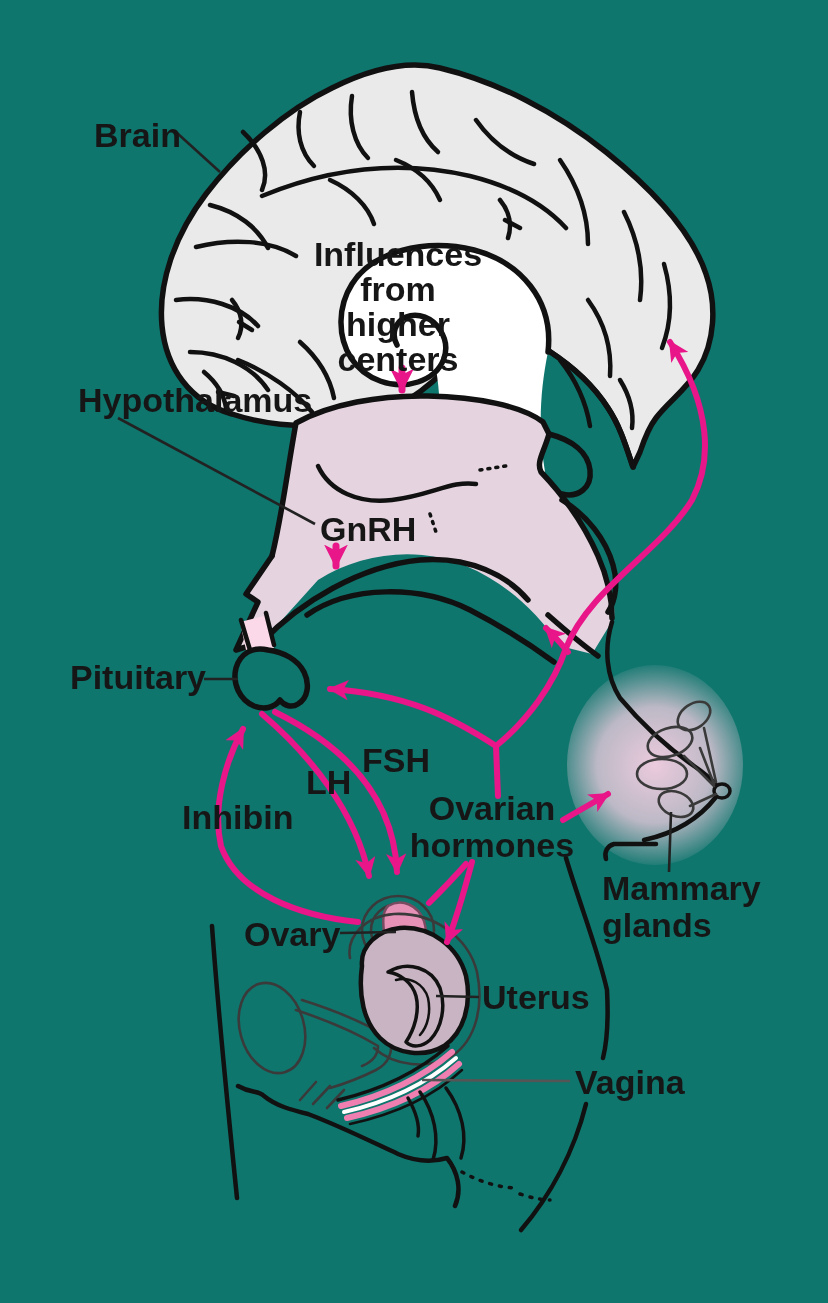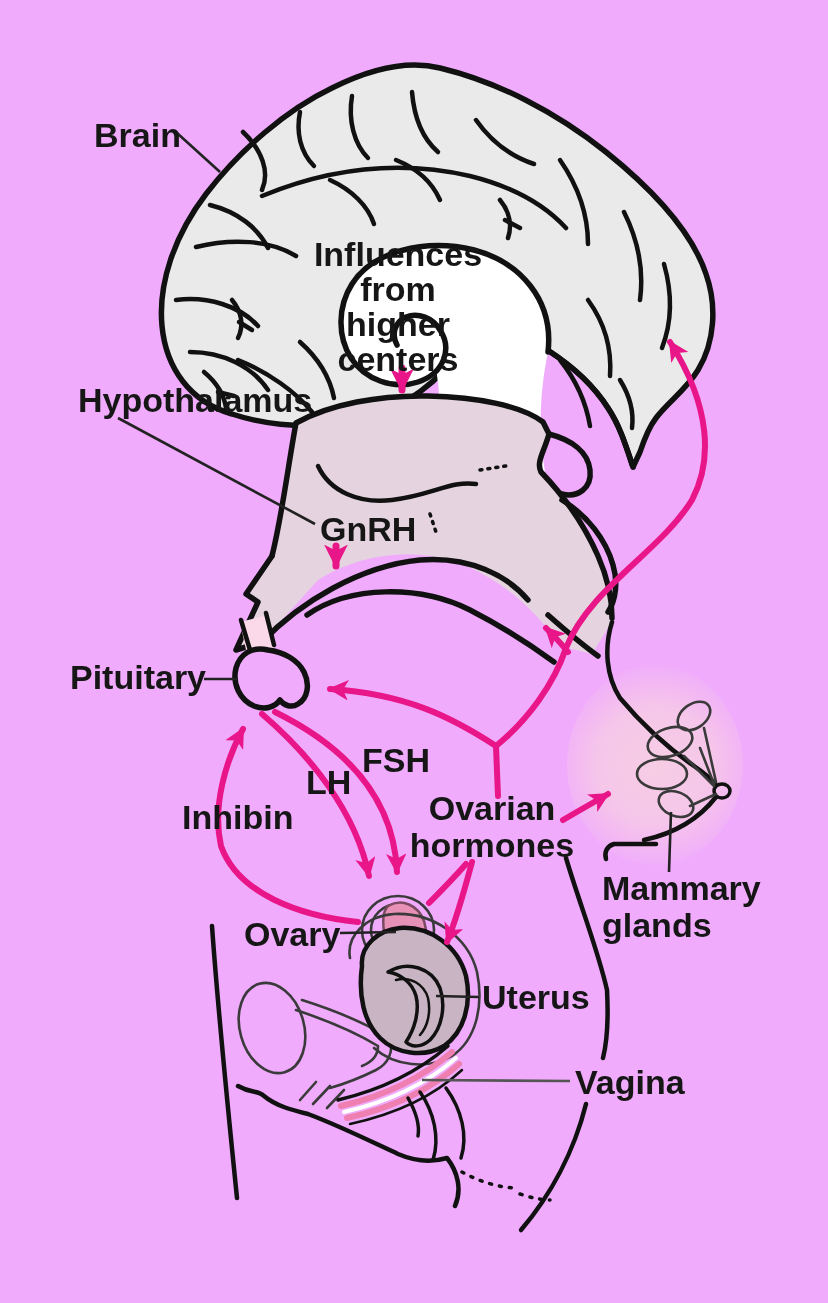--- a/index.html
+++ b/index.html
@@ -1,16 +1,16 @@
 <!DOCTYPE html>
 <html style="--arrow-accent: #e81688; --line-color: #111111; --brain-fill: #eaeaea; --hypothalamus-fill: #e5d4df; --pituitary-fill: #f8c3d9; --ovary-fill: #e791b7; --uterus-fill: #c8b4c2; --vagina-stripe: #ee7fb0; --breast-tint: #f7cfe3;"><head>
 <meta charset="utf-8">
 <style>
   html,body{margin:0;padding:0;background:#fff;}
-  #stage{position:relative;width:828px;height:1303px;background:#f0abfc;overflow:hidden;}
+  #stage{position:relative;width:828px;height:1303px;background:#0f766e;overflow:hidden;}
   svg{position:absolute;left:0;top:0;}
   .ink{stroke:var(--line-color,#111);fill:none;stroke-linecap:round;stroke-linejoin:round;}
   .w2{stroke-width:2.5}.w3{stroke-width:3.5}.w4{stroke-width:4.5}.w5{stroke-width:5.5}
   .thin{stroke:#3a3a3a;fill:none;stroke-linecap:round;stroke-linejoin:round;stroke-width:2.6}
   .arrow{stroke:var(--arrow-accent,#e81688);stroke-width:6;fill:none;stroke-linecap:round;}
   .arrow-thick{stroke:var(--arrow-accent,#e81688);stroke-width:7;fill:none;stroke-linecap:round;}
   .accfill{fill:var(--arrow-accent,#e81688);}
   .brainfill{fill:var(--brain-fill,#eaeaea);}
   .hypofill{fill:var(--hypothalamus-fill,#e5d4df);}
   .uterusfill{fill:var(--uterus-fill,#c8b4c2);}

